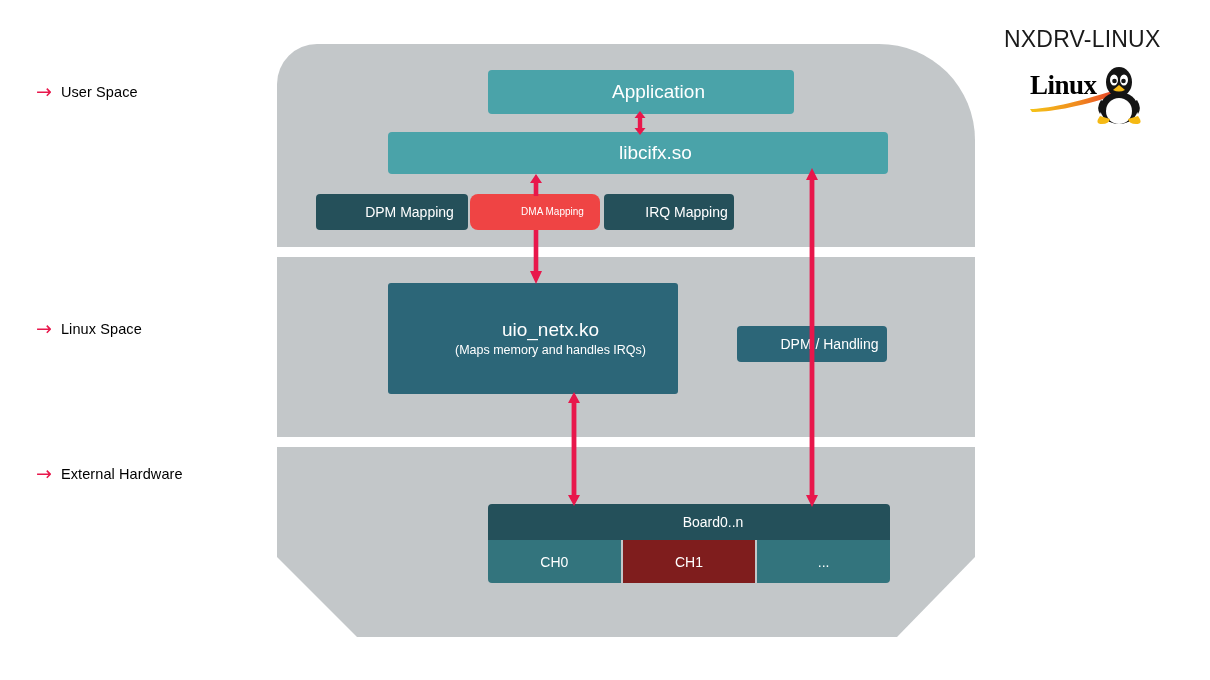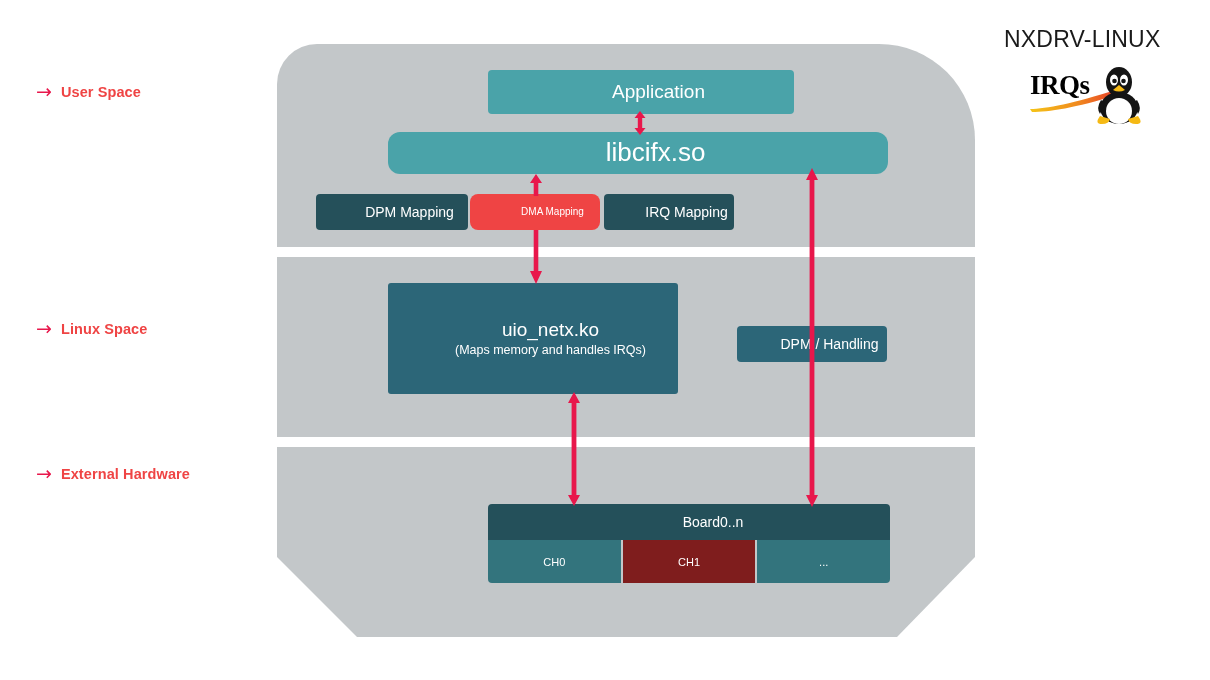--- a/index.html
+++ b/index.html
@@ -57,23 +57,22 @@
     white-space: nowrap;
   }
   .side-label .arrow-glyph {
     color: #E8174B;
     font-size: 19px;
     line-height: 1;
     font-family: "DejaVu Sans", sans-serif;
   }
   .side-label .lbl {
     font-size: 14.5px;
-    color: #ef4444;
+    color: #000000;
     letter-spacing: 0.1px;
-    font-weight: bold;
   }
   #label-user   { left: 36px; top: 82px; }
   #label-kernel { left: 36px; top: 319px; }
   #label-hw     { left: 36px; top: 464px; }
 
   
   .band { background: #c3c7c9; }
   #band-user {
     left: 277px; top: 44px;
     width: 698px; height: 203px;
@@ -108,22 +107,22 @@
     left: 488px; top: 70px;
     width: 306px; height: 44px;
     background: #4aa3a9;
     border-radius: 4px;
     font-size: 19px;
   }
   #box-libcifx {
     left: 388px; top: 132px;
     width: 500px; height: 42px;
     background: #4aa3a9;
-    border-radius: 12px;
-    font-size: 26px;
+    border-radius: 4px;
+    font-size: 19px;
   }
   #box-dpm-map {
     left: 316px; top: 194px;
     width: 152px; height: 36px;
     background: #25505a;
     border-radius: 4px;
     font-size: 14px;
   }
   #box-dma-map {
     left: 470px; top: 194px;
@@ -175,21 +174,21 @@
     height: 43px;
     display: flex;
     gap: 2px;
   }
   .channel {
     flex: 1;
     display: flex;
     align-items: center;
     justify-content: center;
     color: #ffffff;
-    font-size: 11px;
+    font-size: 14px;
     background: #33747d;
   }
   .channel.light {
     background: #7f1d1d;
     color: #ffffff;
   }
 
   
   .arrow { position: absolute; }
   .arrow svg { display: block; }
@@ -199,21 +198,21 @@
 
 <div id="stage">
 
   <div class="abs band" id="band-user"></div>
   <div class="abs band" id="band-kernel"></div>
   <div class="abs band" id="band-hw"></div>
 
   <div class="abs" id="title">NXDRV-LINUX</div>
 
   <div class="abs" id="linux-logo">
-    <div class="abs" id="linux-wordmark">IRQs</div>
+    <div class="abs" id="linux-wordmark">Linux</div>
     <div class="abs" id="linux-tm">™</div>
     <svg class="abs" style="left:-2px; top:22px;" width="90" height="22" viewBox="0 0 90 22">
       <defs>
         <linearGradient id="swoosh" x1="0" y1="0" x2="1" y2="0">
           <stop offset="0%" stop-color="#F5C518"></stop>
           <stop offset="55%" stop-color="#F08A1E"></stop>
           <stop offset="100%" stop-color="#E8402A"></stop>
         </linearGradient>
       </defs>
       <path d="M2 19 C 18 19, 46 13, 88 0 L 88 5 C 48 18, 20 22, 4 22 Z" fill="url(#swoosh)"></path>

